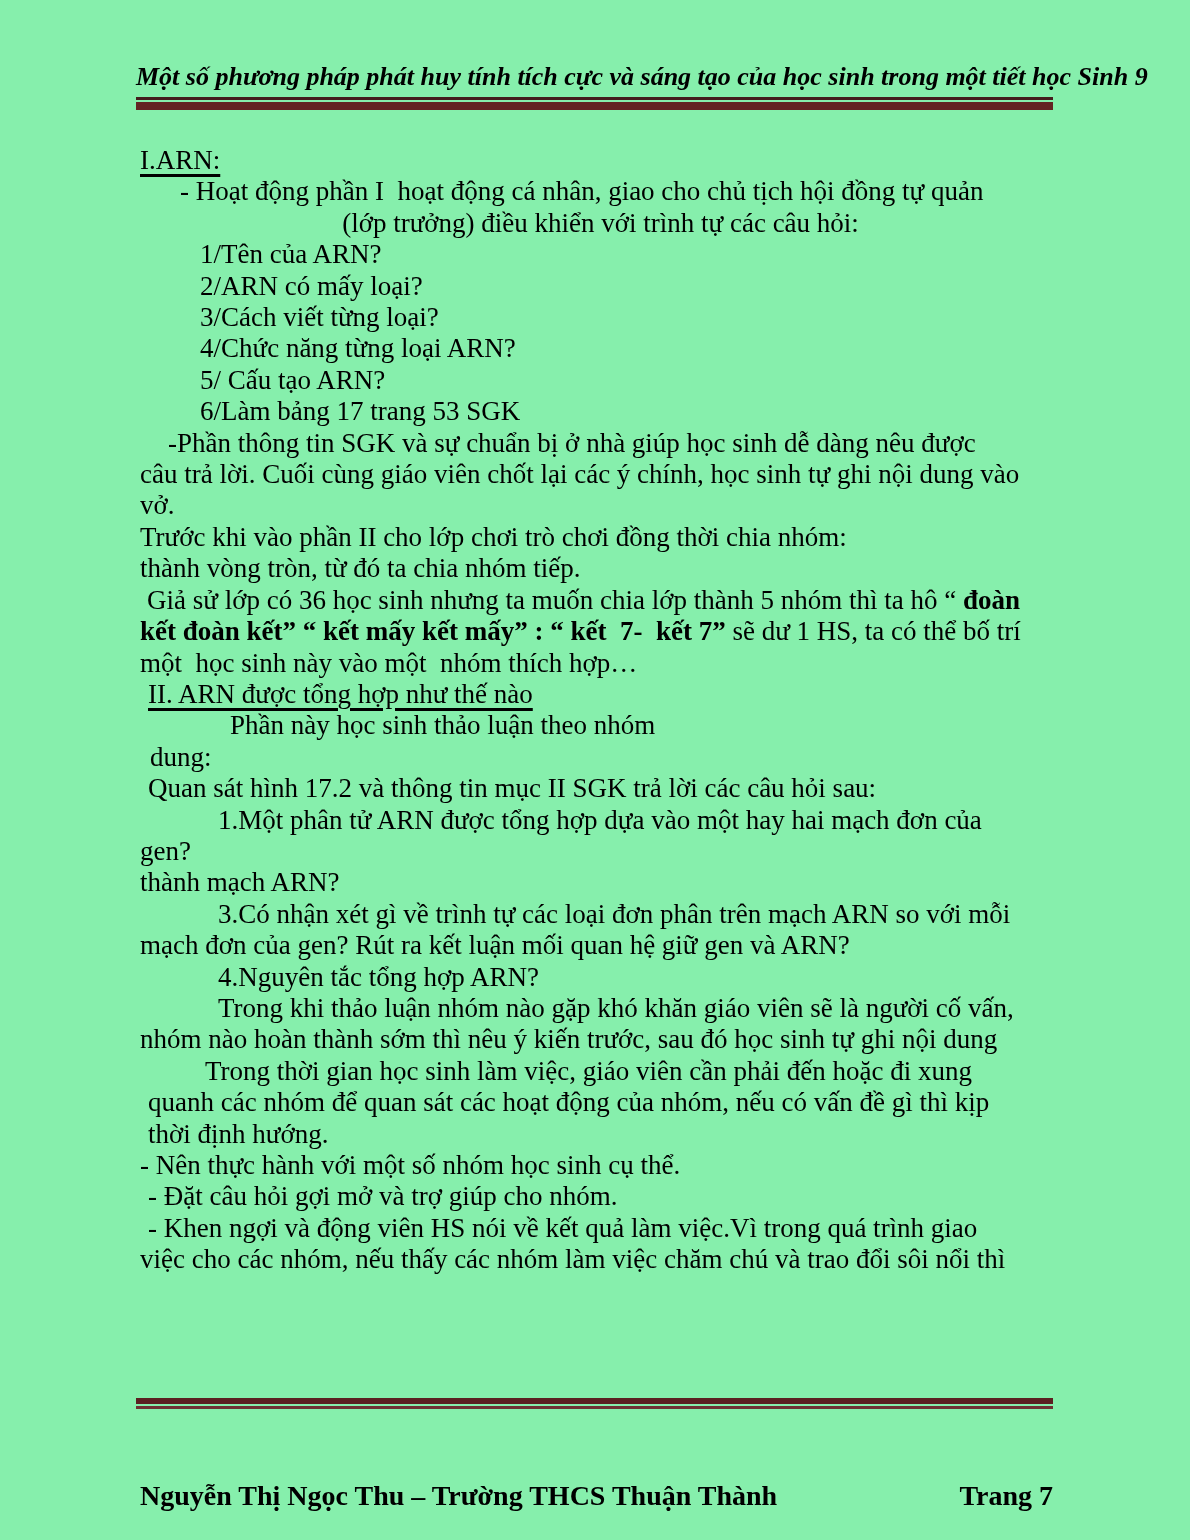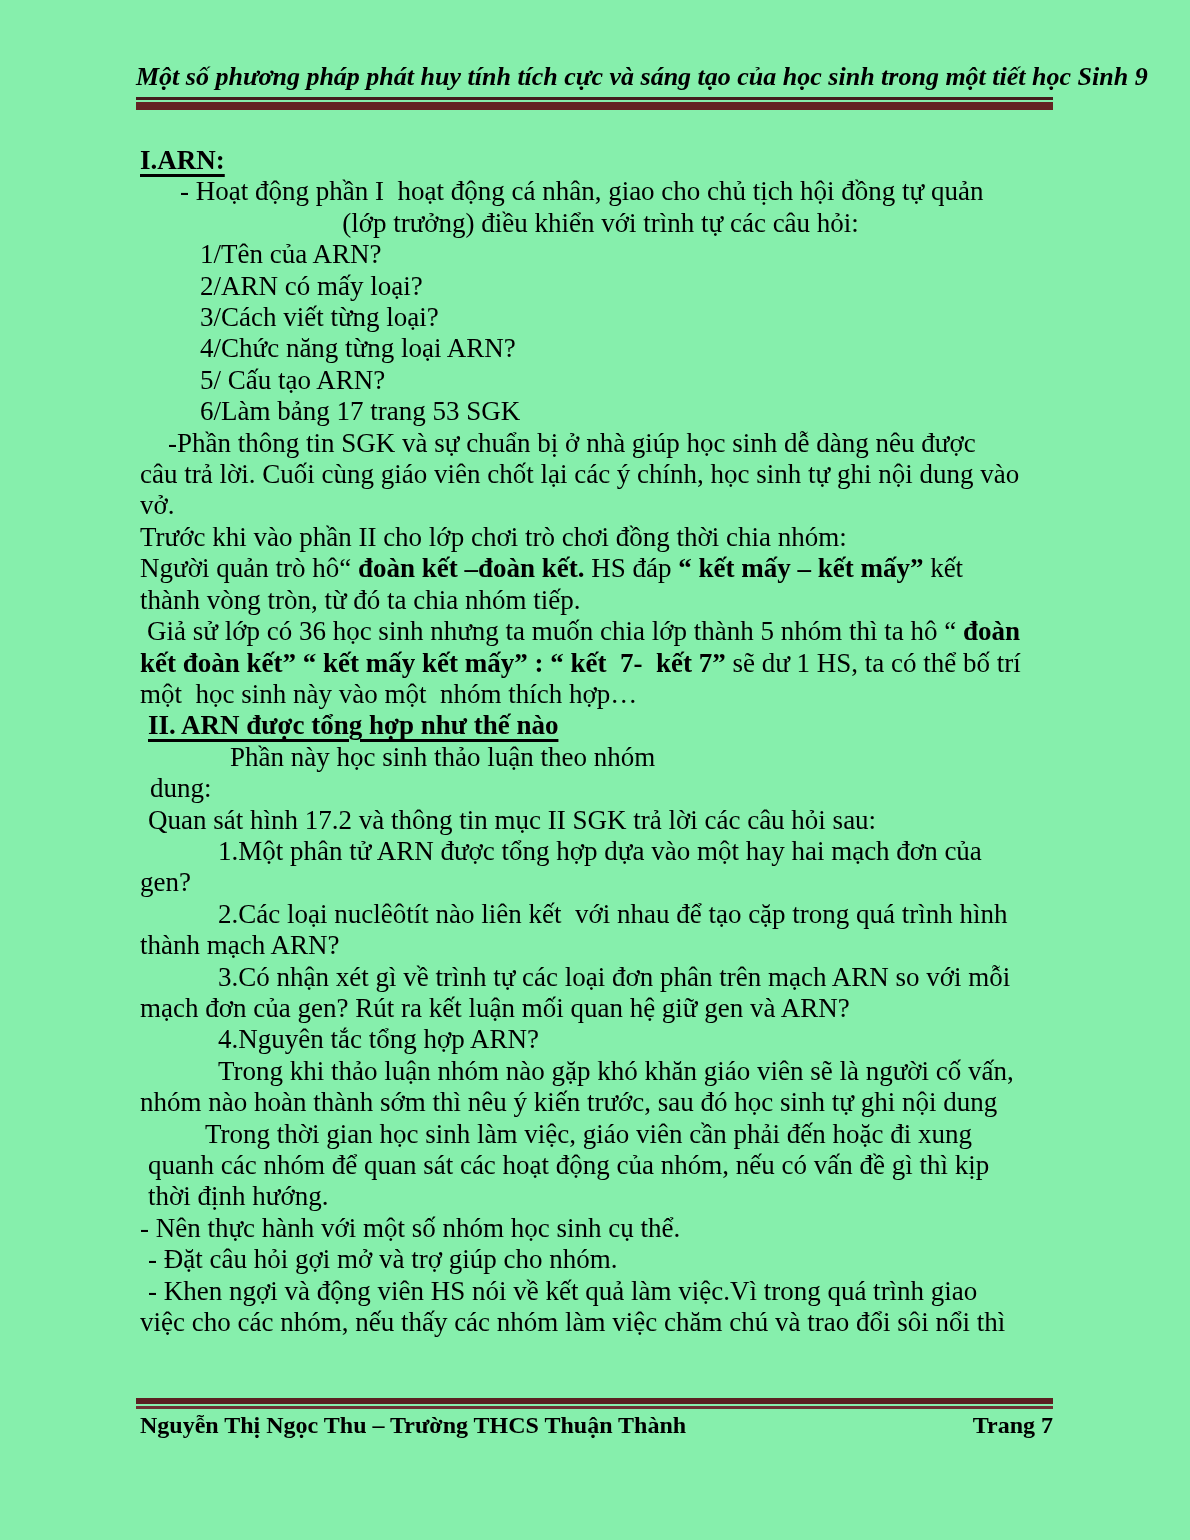--- a/index.html
+++ b/index.html
@@ -13,31 +13,31 @@
     font-size:26px; font-weight:bold; font-style:italic; white-space:nowrap;
   }
   .header-rule {
     position:absolute; left:136px; top:97px; width:917px; height:13px;
     border-top:3px solid #441d1d; border-bottom:8px solid #632423;
   }
   #doc-body { position:absolute; left:140px; top:145px; width:913px; }
   .line { font-size:27px; line-height:31.4px; white-space:pre; }
   .line .b { font-weight:bold; }
   .line.heading span {
-    font-weight:bold; text-decoration:underline;
+    font-weight:normal; text-decoration:underline;
     text-decoration-thickness:2.5px; text-underline-offset:5px;
   }
   .footer-rule {
     position:absolute; left:136px; top:1398px; width:917px; height:11px;
     border-top:6px solid #5b2021; border-bottom:3px solid #6f3233;
   }
   .page-footer {
-    position:absolute; left:140px; top:1412px; width:913px;
+    position:absolute; left:140px; top:1480px; width:913px;
     display:flex; justify-content:space-between;
-    font-weight:bold; font-size:24px; white-space:nowrap;
+    font-weight:bold; font-size:28px; white-space:nowrap;
   }
 </style>
 </head>
 <body>
 
 <div class="page">
 
   <div class="header-title">Một số phương pháp phát huy tính tích cực và sáng tạo của học sinh trong một tiết học Sinh 9</div>
 
   <div class="header-rule"></div>
@@ -49,32 +49,30 @@
       <div class="line" style="padding-left: 60px;"><span>1/Tên của ARN?</span></div>
       <div class="line" style="padding-left: 60px;"><span>2/ARN có mấy loại?</span></div>
       <div class="line" style="padding-left: 60px;"><span>3/Cách viết từng loại?</span></div>
       <div class="line" style="padding-left: 60px;"><span>4/Chức năng từng loại ARN?</span></div>
       <div class="line" style="padding-left: 60px;"><span>5/ Cấu tạo ARN?</span></div>
       <div class="line" style="padding-left: 60px;"><span>6/Làm bảng 17 trang 53 SGK</span></div>
       <div class="line" style="padding-left: 28px;"><span>-Phần thông tin SGK và sự chuẩn bị ở nhà giúp học sinh dễ dàng nêu được</span></div>
       <div class="line"><span>câu trả lời. Cuối cùng giáo viên chốt lại các ý chính, học sinh tự ghi nội dung vào</span></div>
       <div class="line"><span>vở.</span></div>
       <div class="line"><span>Trước khi vào phần II cho lớp chơi trò chơi đồng thời chia nhóm:</span></div>
-      <div class="line"><span>Người quản trò hô“ </span><span class="b">đoàn kết –đoàn kết.</span><span> HS đáp </span><span class="b">“ kết mấy – kết mấy”</span><span> kết</span></div>
       <div class="line"><span>thành vòng tròn, từ đó ta chia nhóm tiếp.</span></div>
       <div class="line" style="padding-left: 7px;"><span>Giả sử lớp có 36 học sinh nhưng ta muốn chia lớp thành 5 nhóm thì ta hô “ </span><span class="b">đoàn</span></div>
       <div class="line"><span class="b">kết đoàn kết” “ kết mấy kết mấy” : “ kết  7-  kết 7”</span><span> sẽ dư 1 HS, ta có thể bố trí</span></div>
       <div class="line"><span>một  học sinh này vào một  nhóm thích hợp…</span></div>
       <div class="line heading" style="padding-left: 8px;"><span class="b u">II. ARN được tổng hợp như thế nào</span></div>
       <div class="line" style="padding-left: 90px;"><span>Phần này học sinh thảo luận theo nhóm</span></div>
       <div class="line" style="padding-left: 10px;"><span>dung:</span></div>
       <div class="line" style="padding-left: 8px;"><span>Quan sát hình 17.2 và thông tin mục II SGK trả lời các câu hỏi sau:</span></div>
       <div class="line" style="padding-left: 78px;"><span>1.Một phân tử ARN được tổng hợp dựa vào một hay hai mạch đơn của</span></div>
       <div class="line"><span>gen?</span></div>
-      <div class="line" style="padding-left: 78px;"><span>2.Các loại nuclêôtít nào liên kết  với nhau để tạo cặp trong quá trình hình</span></div>
       <div class="line"><span>thành mạch ARN?</span></div>
       <div class="line" style="padding-left: 78px;"><span>3.Có nhận xét gì về trình tự các loại đơn phân trên mạch ARN so với mỗi</span></div>
       <div class="line"><span>mạch đơn của gen? Rút ra kết luận mối quan hệ giữ gen và ARN?</span></div>
       <div class="line" style="padding-left: 78px;"><span>4.Nguyên tắc tổng hợp ARN?</span></div>
       <div class="line" style="padding-left: 78px;"><span>Trong khi thảo luận nhóm nào gặp khó khăn giáo viên sẽ là người cố vấn,</span></div>
       <div class="line"><span>nhóm nào hoàn thành sớm thì nêu ý kiến trước, sau đó học sinh tự ghi nội dung</span></div>
       <div class="line" style="padding-left: 65px;"><span>Trong thời gian học sinh làm việc, giáo viên cần phải đến hoặc đi xung</span></div>
       <div class="line" style="padding-left: 8px;"><span>quanh các nhóm để quan sát các hoạt động của nhóm, nếu có vấn đề gì thì kịp</span></div>
       <div class="line" style="padding-left: 8px;"><span>thời định hướng.</span></div>
       <div class="line"><span>- Nên thực hành với một số nhóm học sinh cụ thể.</span></div>

